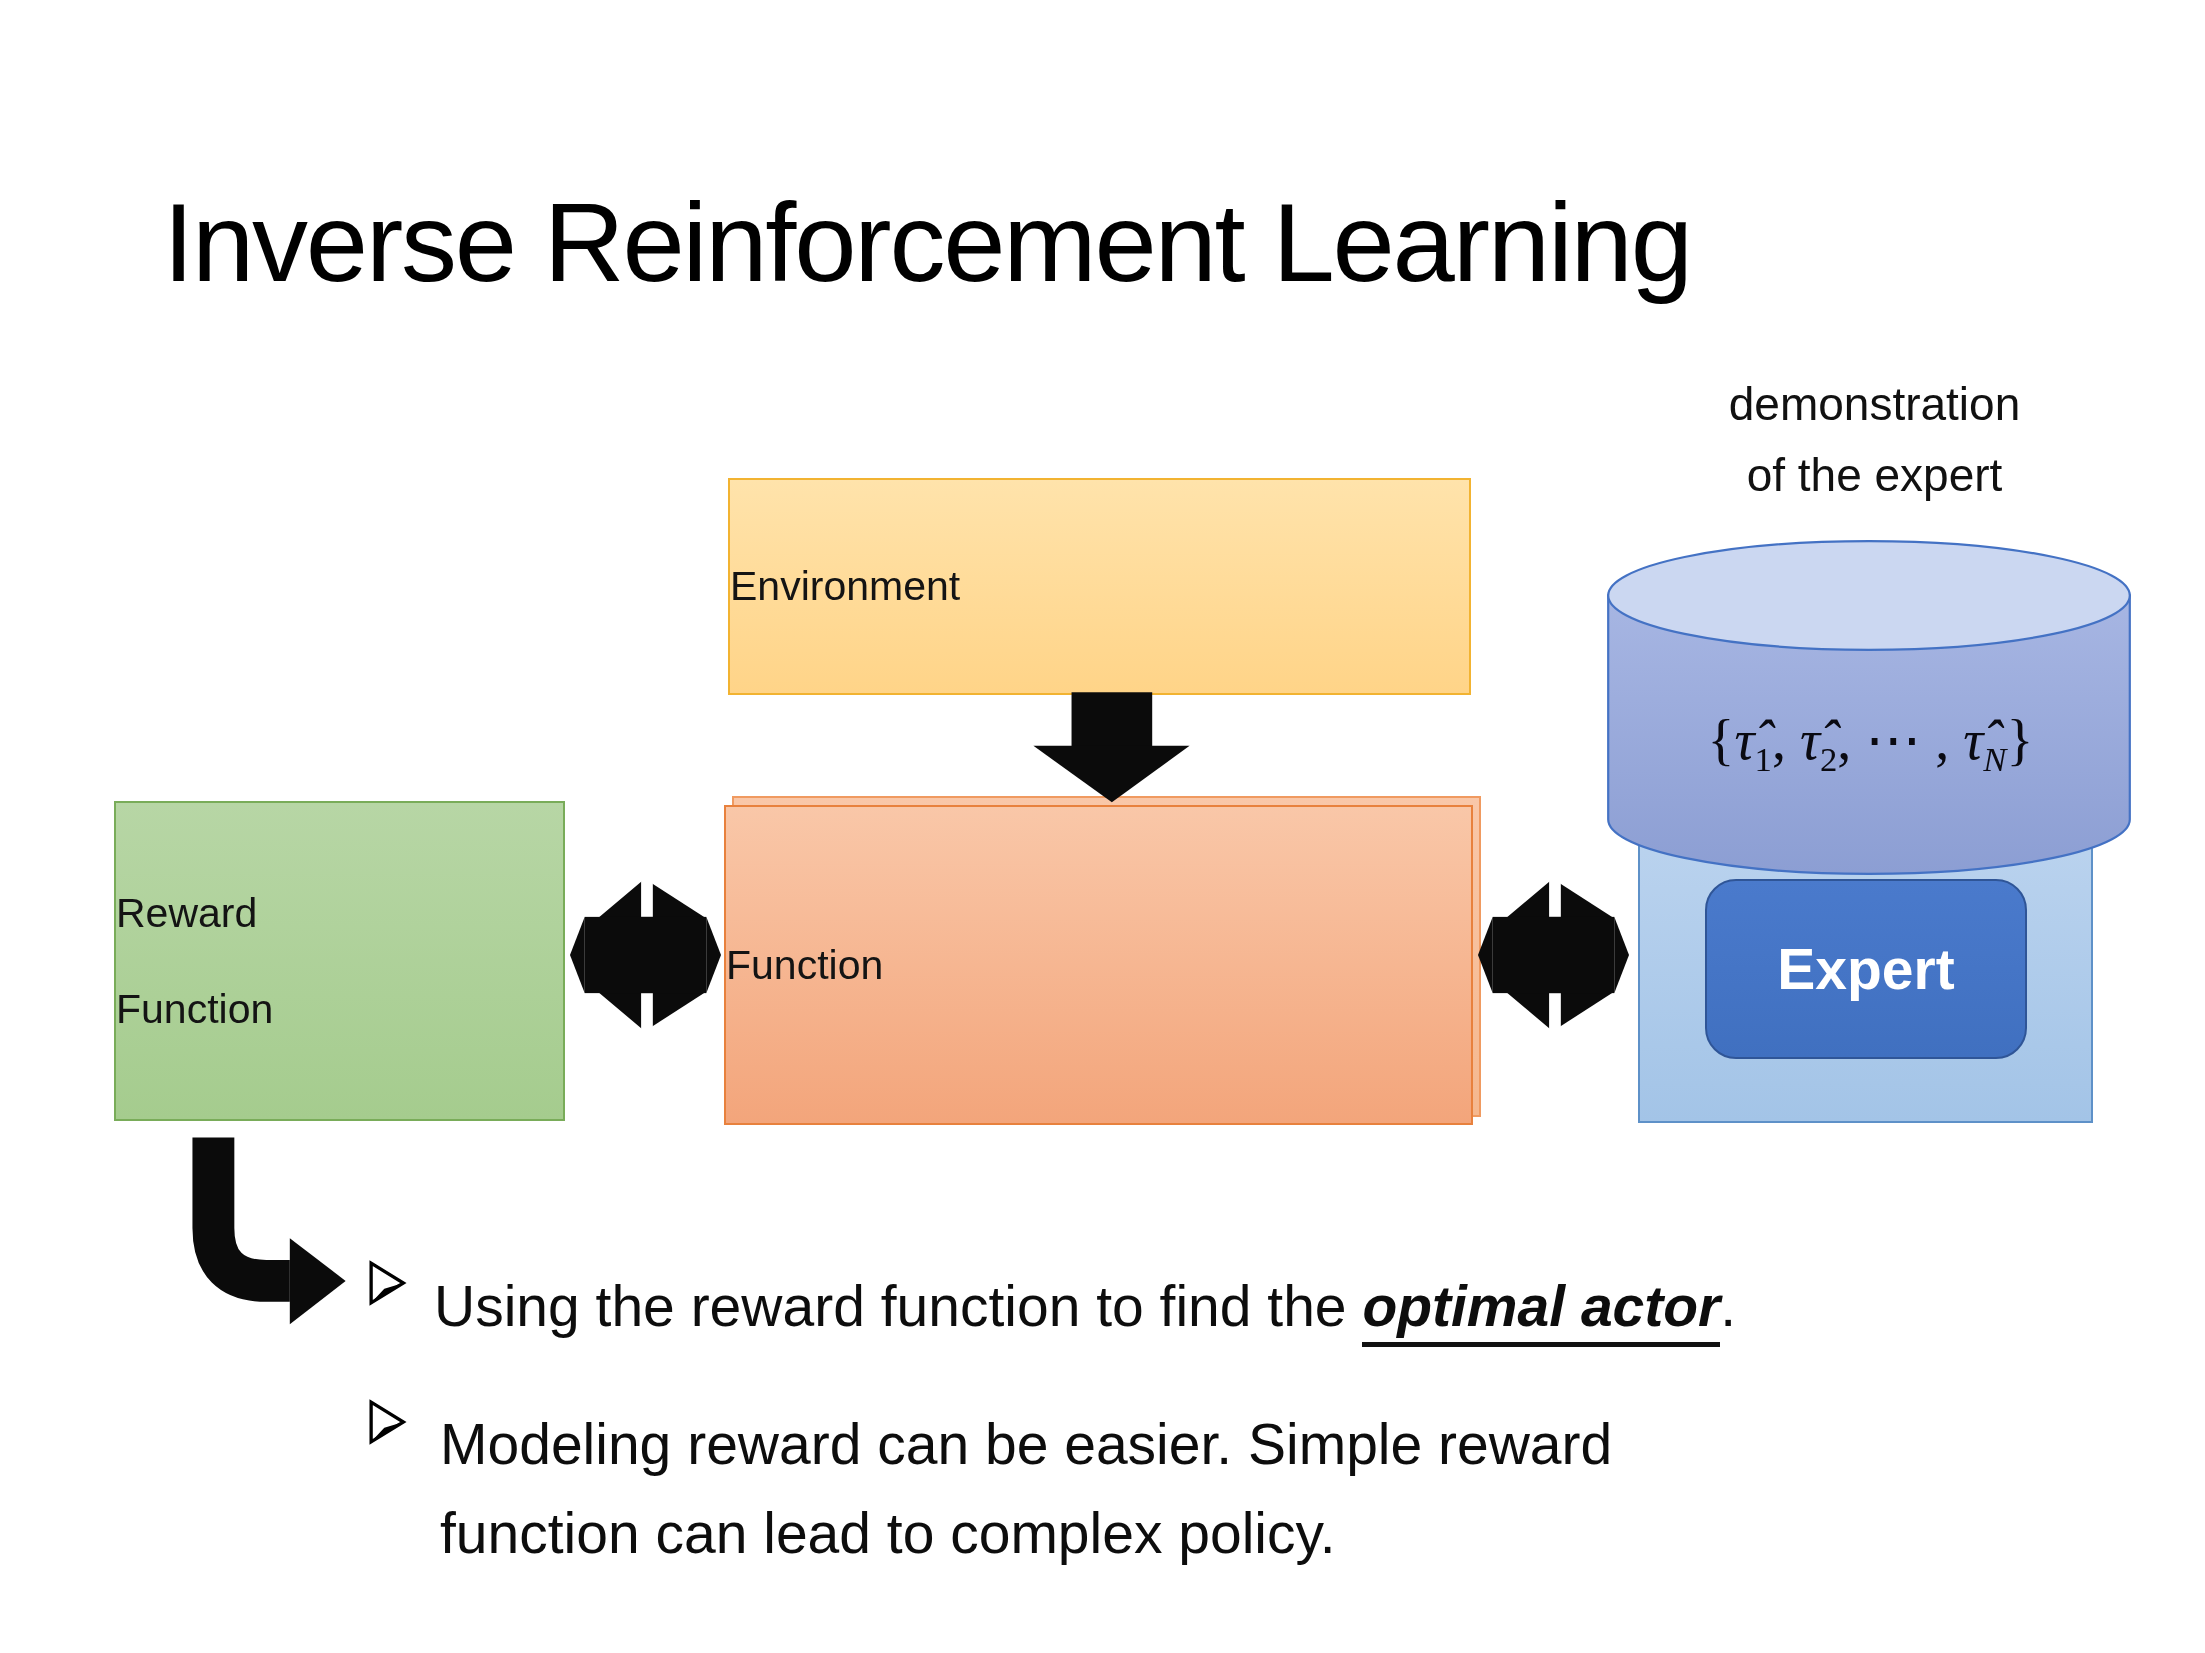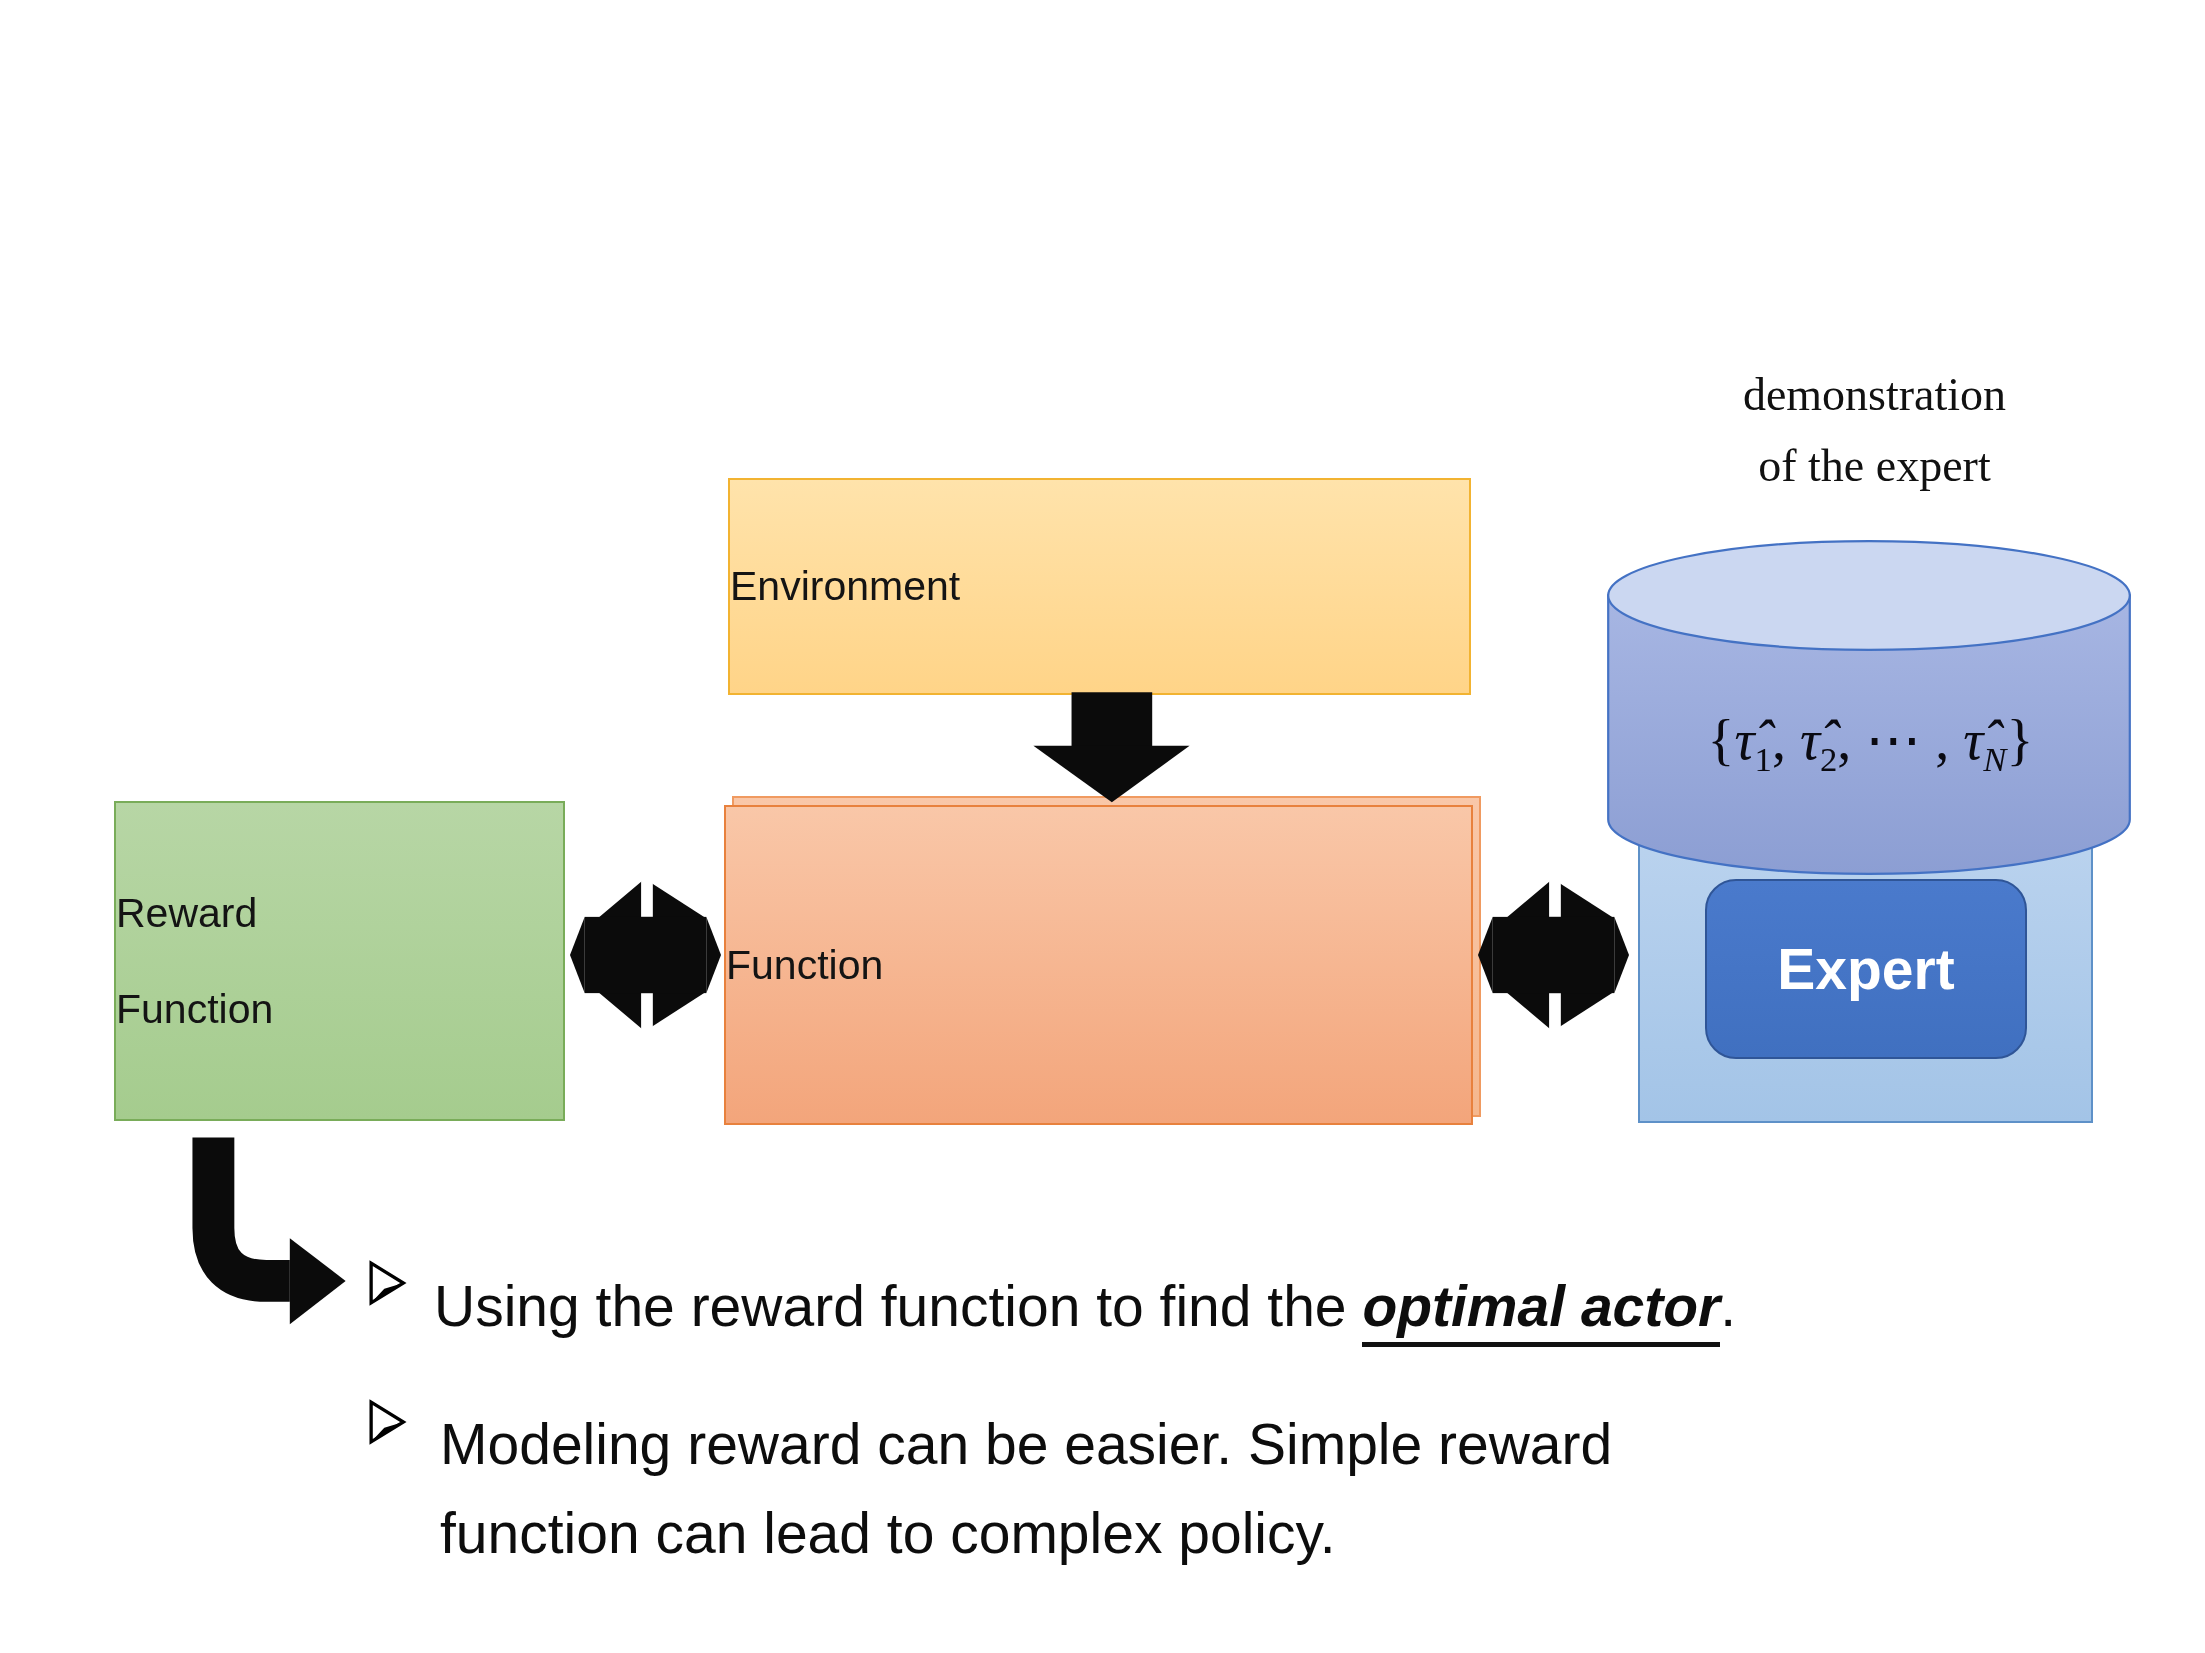--- a/index.html
+++ b/index.html
@@ -9,22 +9,22 @@
     font-family:"Liberation Sans", sans-serif; color:#0d0d0d;
   }
   .abs{position:absolute;}
 
   .title{
     left:163px; top:178px; font-size:112px; letter-spacing:-2.2px;
     white-space:nowrap; color:#000;
   }
 
   .demo-label{
-    left:1595px; top:359px; width:559px; text-align:center;
-    font-size:46px; line-height:71px; color:#111;font-family:Liberation Serif, serif;
+    left:1595px; top:369px; width:559px; text-align:center;
+    font-size:46px; line-height:71px; color:#111;
   }
   .demo-label span{display:block;}
 
   .box{
     display:flex; flex-direction:column; align-items:flex-start; justify-content:center;
     text-align:center; font-size:41px; color:#141414;
   }
   .box-env{
     left:728px; top:478px; width:739px; height:213px;
     background:linear-gradient(180deg,#FFE3AB 0%,#FFD488 100%);
@@ -69,20 +69,21 @@
   .formula sub{font-size:0.62em;}
   .formula sub.it{font-style:italic;}
 
   svg{display:block;}
 </style>
 </head>
 <body>
 
 <div class="slide">
 
+  <div class="abs title">Inverse Reinforcement Learning</div>
 
   <div class="abs demo-label">
     <span>demonstration</span>
     <span>of the expert</span>
   </div>
 
   <div class="abs box box-env">
     <span>Environment</span>
   </div>
 

